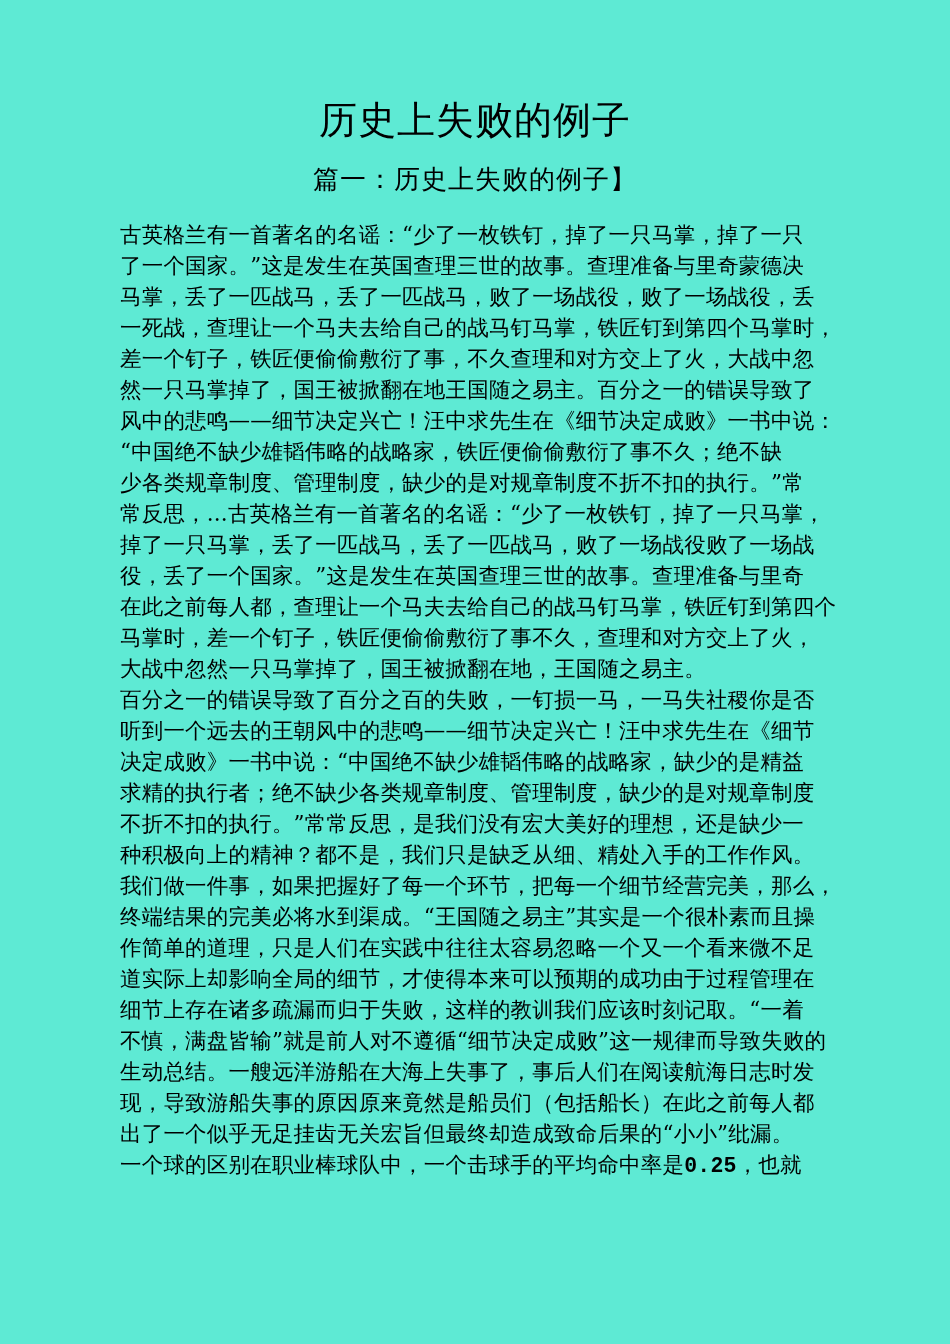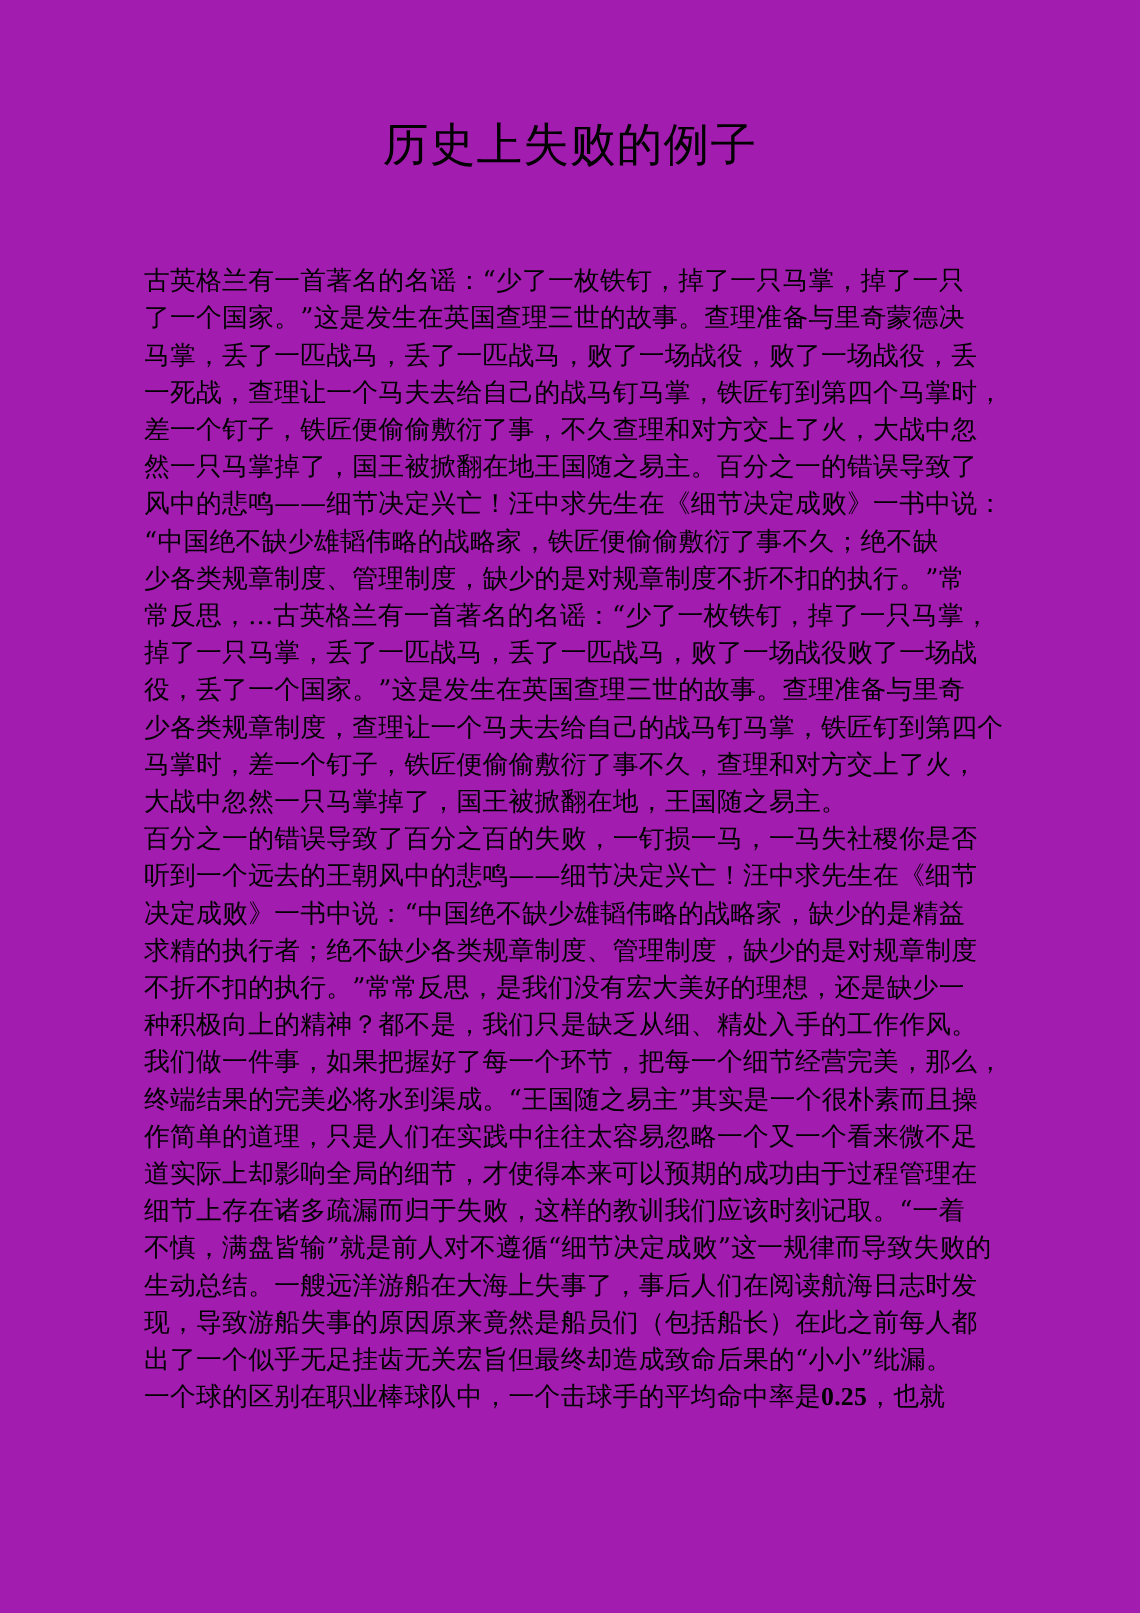--- a/index.html
+++ b/index.html
@@ -1,42 +1,43 @@
 <!DOCTYPE html>
 <html><head>
   <meta charset="utf-8">
   <style>
     html, body { margin: 0; padding: 0; background: #ffffff; }
     body { width: 950px; height: 1344px; position: relative; overflow: hidden; font-family: "DejaVu Serif", "Liberation Serif", serif; color: #000; }
-    .page { position: absolute; left: 0; top: 0; width: 950px; height: 1344px; background: #a21caf; }
+    .page { position: absolute; left: 0; top: 0; width: 950px; height: 1344px; background: #5eead4; }
     .title { position: absolute; left: 0; width: 950px; top: 96px; text-align: center; font-size: 38px; line-height: 48px; font-weight: normal; margin: 0; letter-spacing: 1px; }
     .subtitle { position: absolute; left: 0; width: 950px; top: 162px; text-align: center; font-size: 26px; line-height: 34px; font-weight: normal; margin: 0; letter-spacing: 1px; }
     .body { position: absolute; left: 120px; top: 219px; width: 760px; }
     .line { display: block; height: 31px; line-height: 31px; font-size: 21.5px; white-space: nowrap; letter-spacing: 0.2px; }
-    .num { font-family: Liberation Serif, serif; font-weight: bold; }
+    .num { font-family: Liberation Mono, monospace; font-weight: bold; }
   </style>
 </head>
 <body>
 
 <div class="page">
   <h1 class="title">历史上失败的例子</h1>
+  <h2 class="subtitle">篇一：历史上失败的例子】</h2>
   <div class="body">
     <span class="line">古英格兰有一首著名的名谣：“少了一枚铁钉，掉了一只马掌，掉了一只</span>
     <span class="line">了一个国家。”这是发生在英国查理三世的故事。查理准备与里奇蒙德决</span>
     <span class="line">马掌，丢了一匹战马，丢了一匹战马，败了一场战役，败了一场战役，丢</span>
     <span class="line">一死战，查理让一个马夫去给自己的战马钉马掌，铁匠钉到第四个马掌时，</span>
     <span class="line">差一个钉子，铁匠便偷偷敷衍了事，不久查理和对方交上了火，大战中忽</span>
     <span class="line">然一只马掌掉了，国王被掀翻在地王国随之易主。百分之一的错误导致了</span>
     <span class="line">风中的悲鸣——细节决定兴亡！汪中求先生在《细节决定成败》一书中说：</span>
     <span class="line">“中国绝不缺少雄韬伟略的战略家，铁匠便偷偷敷衍了事不久；绝不缺</span>
     <span class="line">少各类规章制度、管理制度，缺少的是对规章制度不折不扣的执行。”常</span>
     <span class="line">常反思，...古英格兰有一首著名的名谣：“少了一枚铁钉，掉了一只马掌，</span>
     <span class="line">掉了一只马掌，丢了一匹战马，丢了一匹战马，败了一场战役败了一场战</span>
     <span class="line">役，丢了一个国家。”这是发生在英国查理三世的故事。查理准备与里奇</span>
-    <span class="line">少各类规章制度，查理让一个马夫去给自己的战马钉马掌，铁匠钉到第四个</span>
+    <span class="line">在此之前每人都，查理让一个马夫去给自己的战马钉马掌，铁匠钉到第四个</span>
     <span class="line">马掌时，差一个钉子，铁匠便偷偷敷衍了事不久，查理和对方交上了火，</span>
     <span class="line">大战中忽然一只马掌掉了，国王被掀翻在地，王国随之易主。</span>
     <span class="line">百分之一的错误导致了百分之百的失败，一钉损一马，一马失社稷你是否</span>
     <span class="line">听到一个远去的王朝风中的悲鸣——细节决定兴亡！汪中求先生在《细节</span>
     <span class="line">决定成败》一书中说：“中国绝不缺少雄韬伟略的战略家，缺少的是精益</span>
     <span class="line">求精的执行者；绝不缺少各类规章制度、管理制度，缺少的是对规章制度</span>
     <span class="line">不折不扣的执行。”常常反思，是我们没有宏大美好的理想，还是缺少一</span>
     <span class="line">种积极向上的精神？都不是，我们只是缺乏从细、精处入手的工作作风。</span>
     <span class="line">我们做一件事，如果把握好了每一个环节，把每一个细节经营完美，那么，</span>
     <span class="line">终端结果的完美必将水到渠成。“王国随之易主”其实是一个很朴素而且操</span>

